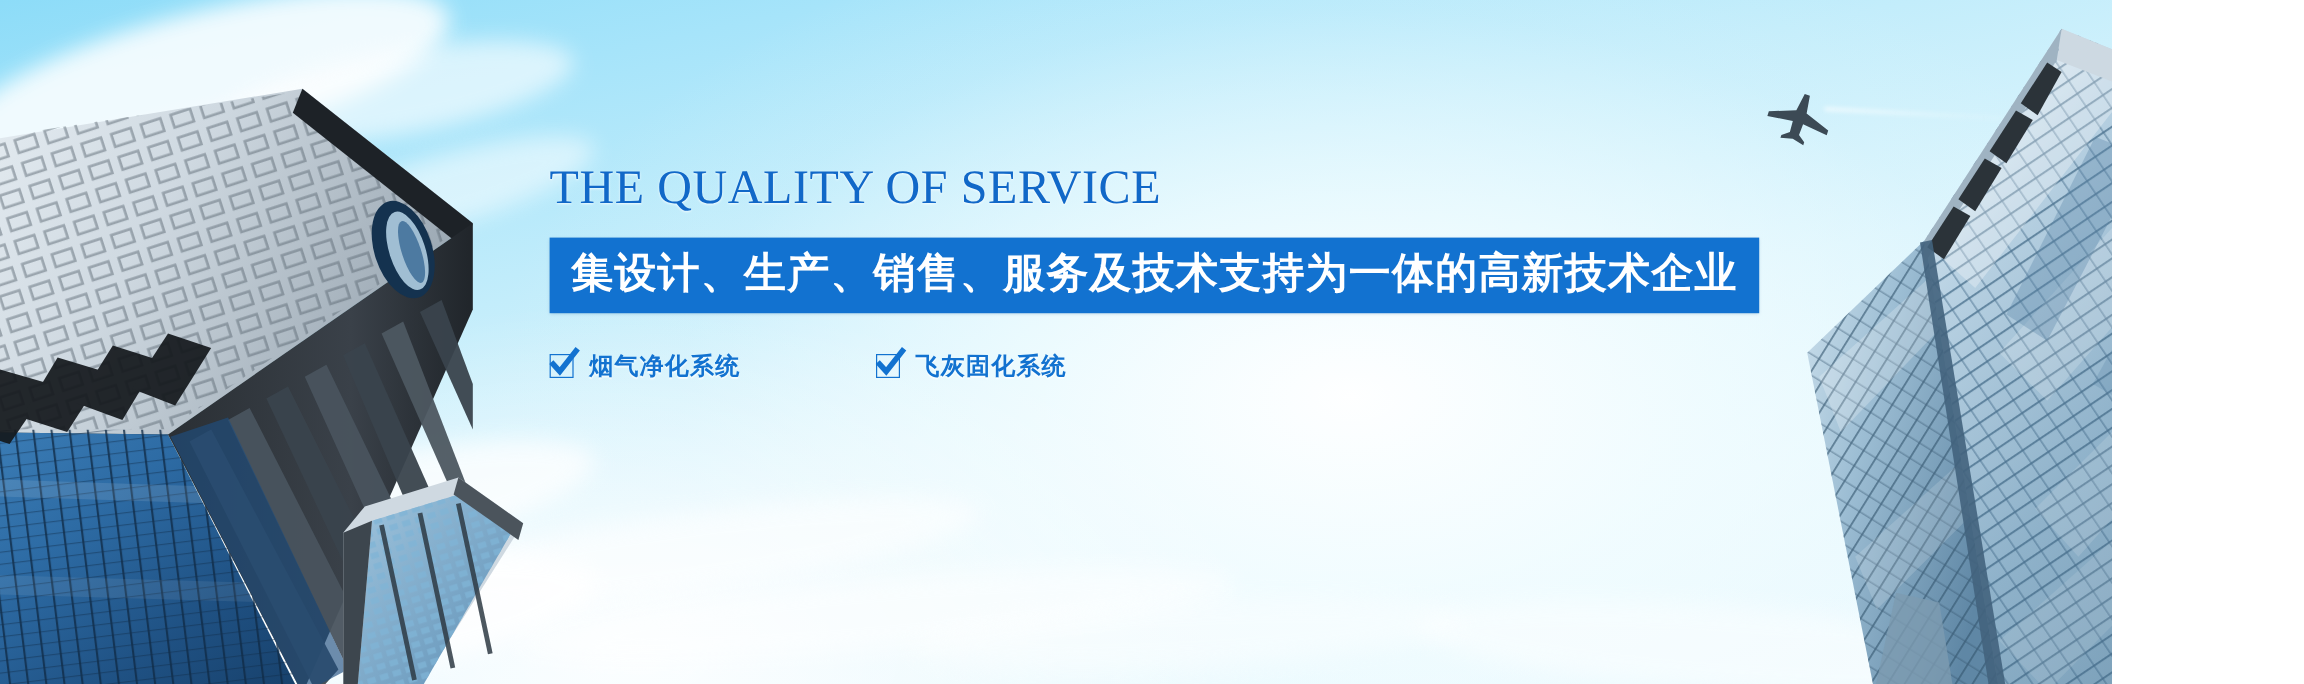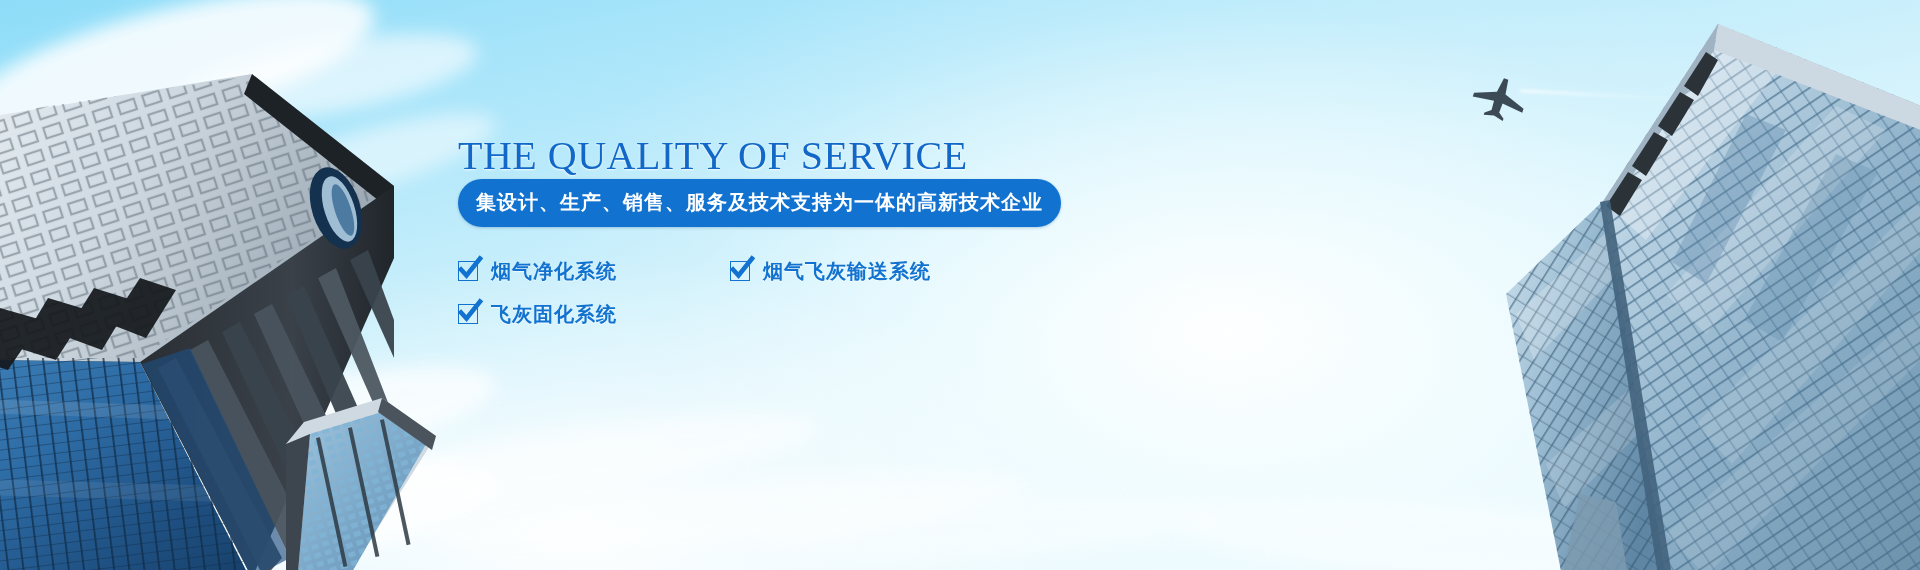--- a/index.html
+++ b/index.html
@@ -6,21 +6,21 @@
   * { margin:0; padding:0; box-sizing:border-box; }
   html, body {
     width:1920px; height:570px;
     overflow:hidden;
     font-family:"Liberation Sans","DejaVu Sans",sans-serif;
   }
 
   
   #banner {
     position:relative;
-    width:1920px; height:570px;
+    width:1760px; height:570px;
     overflow:hidden;
     background:#cdeefb;
   }
 
   
   .sky {
     position:absolute; inset:0;
     background:
       radial-gradient(ellipse 900px 520px at 64% 58%,
           rgba(255,255,255,0.97) 0%,
@@ -77,32 +77,31 @@
     font-family:"Liberation Serif","DejaVu Serif",serif;
     font-size:40px;
     letter-spacing:0.5px;
     color:#1168c8;
     line-height:1.12;
     white-space:nowrap;
     text-shadow:0 1px 2px rgba(255,255,255,0.85);
   }
   .ribbon {
     display:inline-block;
-    margin-top:0;
+    margin-top:19px;
     background:#1272d0;
     color:#ffffff;
     font-family:"DejaVu Sans","Liberation Sans",sans-serif;
-    font-size:20px;
+    font-size:35px;
     font-weight:700;
     letter-spacing:1px;
     line-height:1;
     padding:13px 18px 15px 18px;
     white-space:nowrap;
     box-shadow:0 1px 3px rgba(10,70,130,0.25);
-    border-radius:25px;
   }
 
   .features {
     margin-top:34px;
     display:grid;
     grid-template-columns:272px auto;
     row-gap:23px;
     column-gap:0;
   }
   .feature {
@@ -352,29 +351,20 @@
         <span class="chk">
           <span class="box"></span>
           <svg viewBox="0 0 26 26">
               <path d="M4 13.5 L9.5 19.5 L23 2.5" fill="none" stroke="#1272d0" stroke-width="4.6" stroke-linecap="square"></path>
             </svg>
         </span>
         <span class="lbl">烟气净化系统</span>
       </div>
 
 
-      <div class="feature">
-        <span class="chk">
-          <span class="box"></span>
-          <svg viewBox="0 0 26 26">
-              <path d="M4 13.5 L9.5 19.5 L23 2.5" fill="none" stroke="#1272d0" stroke-width="4.6" stroke-linecap="square"></path>
-            </svg>
-        </span>
-        <span class="lbl">烟气飞灰输送系统</span>
-      </div>
 
       <div class="feature">
         <span class="chk">
           <span class="box"></span>
           <svg viewBox="0 0 26 26">
               <path d="M4 13.5 L9.5 19.5 L23 2.5" fill="none" stroke="#1272d0" stroke-width="4.6" stroke-linecap="square"></path>
             </svg>
         </span>
         <span class="lbl">飞灰固化系统</span>
       </div>

